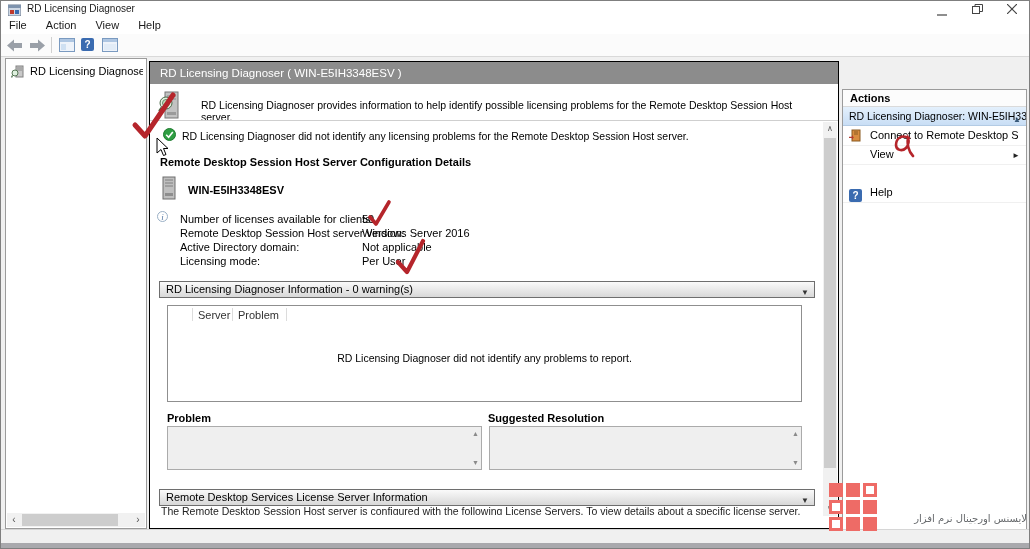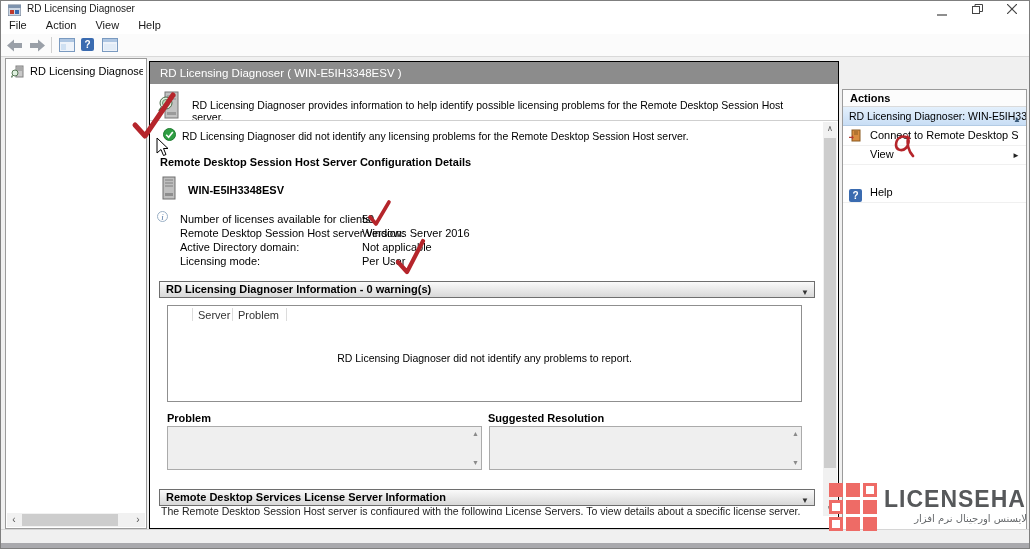--- a/index.html
+++ b/index.html
@@ -17,21 +17,21 @@
   .pane{background:#ffffff;border:1px solid #9b9b9b;box-sizing:border-box;}
   .tree-pane{left:4px;top:57px;width:142px;height:471px;}
   .tree-item{position:absolute;left:3px;top:4px;width:134px;height:17px;white-space:nowrap;overflow:hidden;}
   .tree-item .lbl{position:absolute;left:21px;top:2px;font-size:11px;}
   .content-pane{left:148px;top:60px;width:690px;height:468px;background:#ffffff;border:1px solid #000000;box-sizing:border-box;}
   .content-header{position:absolute;left:0;top:0;width:688px;height:22px;background:#8c8c8c;color:#ffffff;line-height:22px;padding-left:10px;box-sizing:border-box;font-size:11.5px;}
   .sepline{position:absolute;left:0;width:688px;height:1px;background:#cfcfcf;}
   .bold{font-weight:bold;}
   .cfg-label{position:absolute;left:30px;white-space:nowrap;}
   .cfg-value{position:absolute;left:212px;white-space:nowrap;}
-  .sec-header{position:absolute;left:9px;width:656px;height:17px;background:linear-gradient(180deg,#fafafa,#d8d8d8);border:1px solid #6e6e6e;box-sizing:border-box;font-weight:bold;line-height:15px;padding-left:6px;}
+  .sec-header{position:absolute;left:9px;width:656px;height:17px;background:linear-gradient(180deg,#fafafa,#d8d8d8);border:1px solid #6e6e6e;box-sizing:border-box;font-weight:normal;line-height:15px;padding-left:6px;}
   .sec-arrow{position:absolute;right:5px;top:3px;font-size:8px;color:#333;}
   .list-panel{position:absolute;left:17px;width:635px;height:97px;background:#ffffff;border:1px solid #8f8f8f;box-sizing:border-box;}
   .col-sep{position:absolute;top:2px;width:1px;height:13px;background:#dcdcdc;}
   .sunken{position:absolute;height:44px;background:#efefef;border:1px solid #ababab;box-sizing:border-box;}
   .mini-arrow{position:absolute;right:2px;font-size:7px;color:#8a8a8a;line-height:7px;}
   
   .sb-track-v{position:absolute;background:#f1f1f1;}
   .sb-thumb{position:absolute;background:#cdcdcd;}
   .sb-arrow{position:absolute;color:#555;text-align:center;background:#f1f1f1;}
   
@@ -155,21 +155,21 @@
       <svg width="24" height="30">
           <rect x="7" y="2" width="13" height="26" fill="#c2c2c2" stroke="#777"></rect>
           <line x1="9" y1="6" x2="18" y2="6" stroke="#8a8a8a"></line>
           <line x1="9" y1="9" x2="18" y2="9" stroke="#8a8a8a"></line>
           <rect x="9" y="22" width="9" height="3" fill="#9a9a9a"></rect>
           <circle cx="8" cy="13" r="6" fill="#dff0df" stroke="#4a6a4a"></circle>
           <circle cx="8" cy="13" r="3.5" fill="#bfe3bf" stroke="#6a8a6a"></circle>
           <line x1="3.5" y1="17.5" x2="1" y2="21" stroke="#4a6a4a" stroke-width="2"></line>
         </svg>
     </span>
-    <span class="abs" style="left:42px;top:37px;width:620px;font-size:10.5px;">RD Licensing Diagnoser provides information to help identify possible licensing problems for the Remote Desktop Session Host server.</span>
+    <span class="abs" style="left:51px;top:37px;width:620px;font-size:10.5px;">RD Licensing Diagnoser provides information to help identify possible licensing problems for the Remote Desktop Session Host server.</span>
     <div class="sepline" style="top:58px;"></div>
 
     <span class="abs" style="left:13px;top:66px;">
       <svg width="13" height="13">
           <circle cx="6.5" cy="6.5" r="6" fill="#2e9e42" stroke="#1d7a2e"></circle>
           <polyline points="3.2,6.8 5.6,9.2 9.8,3.9" fill="none" stroke="#ffffff" stroke-width="1.6"></polyline>
         </svg>
     </span>
     <span class="abs" style="left:32px;top:68px;width:620px;font-size:10.5px;">RD Licensing Diagnoser did not identify any licensing problems for the Remote Desktop Session Host server.</span>
 
@@ -296,17 +296,16 @@
   <div class="abs logo">
     <span class="sq f" style="left:2px;top:4px;"></span>
     <span class="sq f" style="left:19px;top:4px;"></span>
     <span class="sq o" style="left:36px;top:4px;"></span>
     <span class="sq o" style="left:2px;top:21px;"></span>
     <span class="sq f" style="left:19px;top:21px;"></span>
     <span class="sq f" style="left:36px;top:21px;"></span>
     <span class="sq o" style="left:2px;top:38px;"></span>
     <span class="sq f" style="left:19px;top:38px;"></span>
     <span class="sq f" style="left:36px;top:38px;"></span>
-    <span class="logo-text">LICENSEHA</span>
     <span class="logo-fa">لایسنس اورجینال نرم افزار</span>
   </div>
 
 </div>
 
 </body></html>

